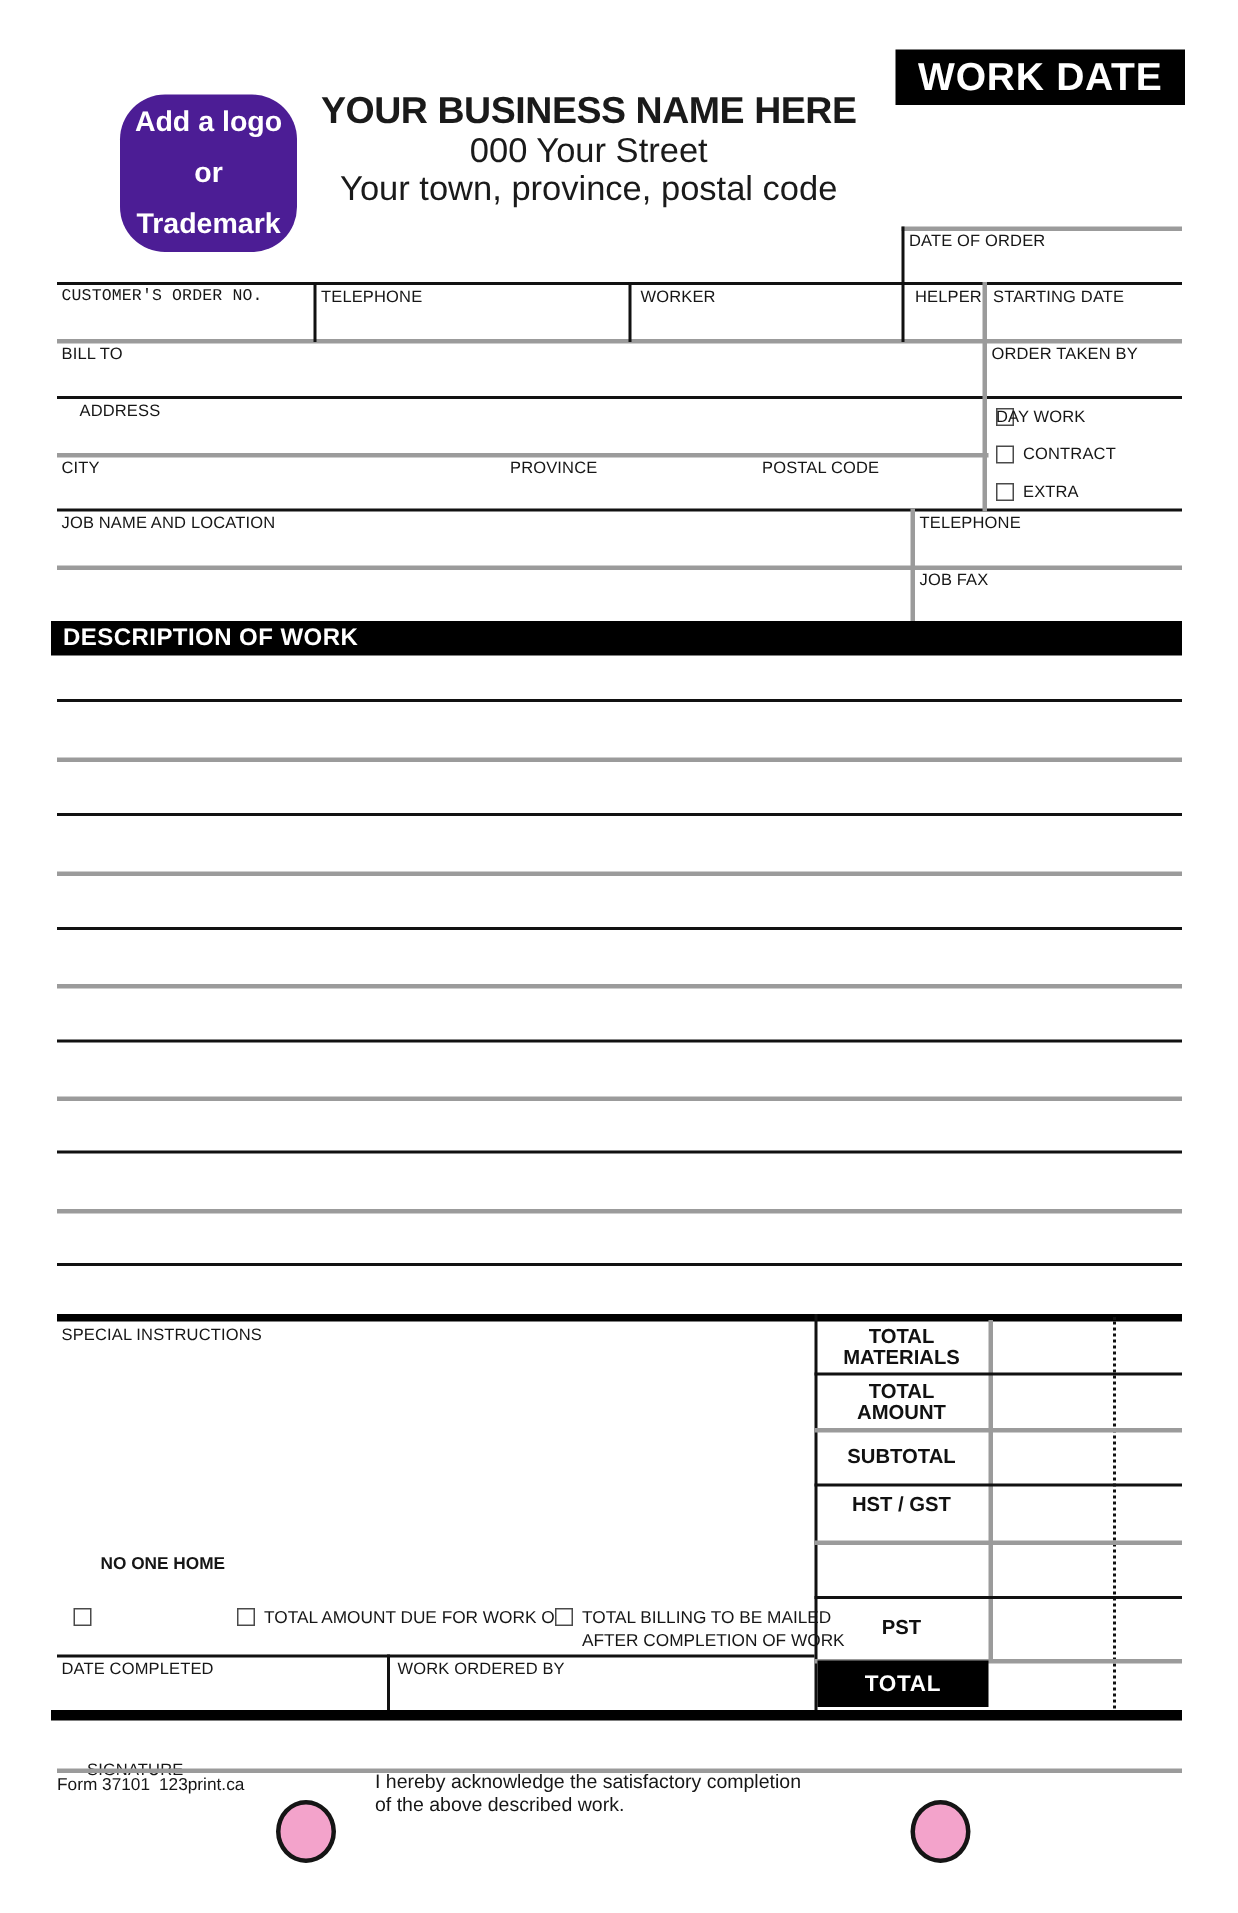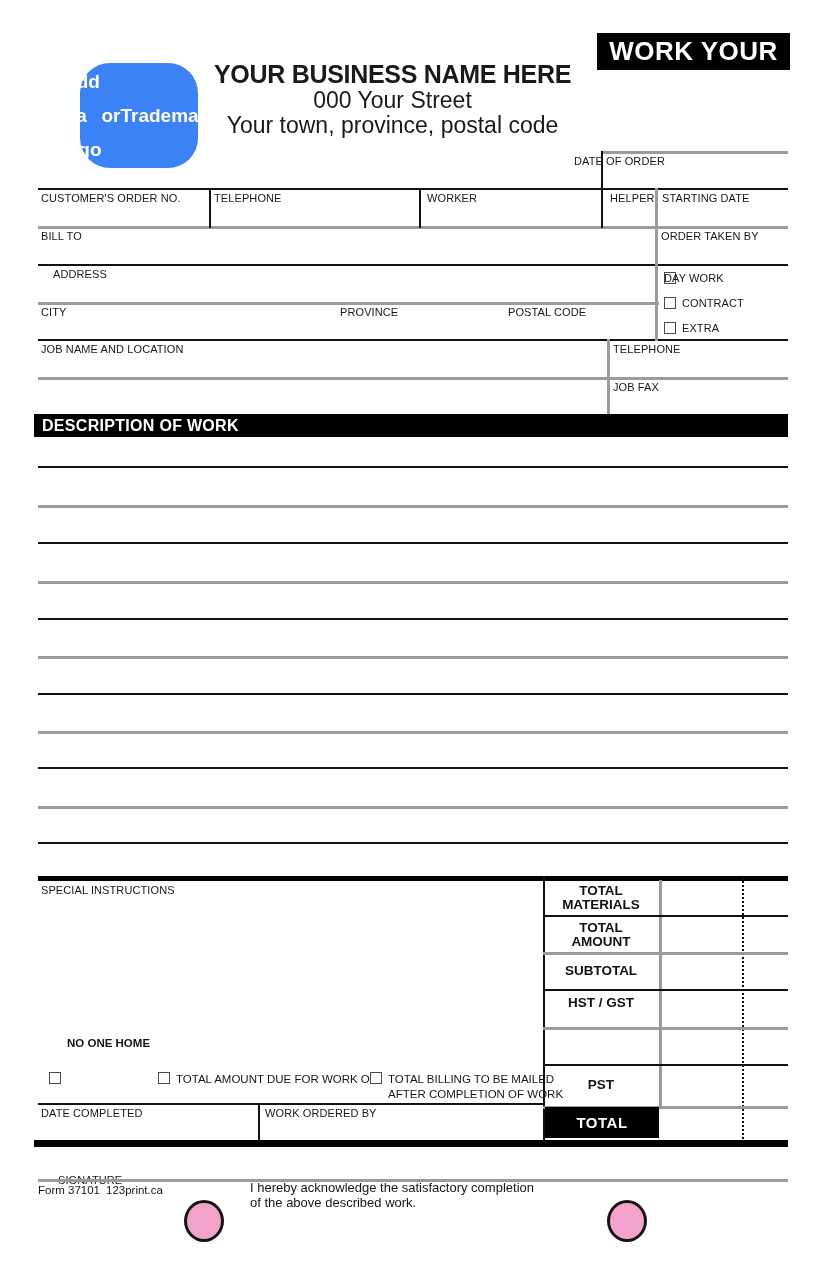--- a/index.html
+++ b/index.html
@@ -14,23 +14,23 @@
   .vlg { position:absolute; width:2.5px; background:#9b9b9b; }
   .vdot{ position:absolute; width:0; border-left:2px dotted #111; }
 
   
   .lbl { position:absolute; font-size:11px; color:#161616; white-space:nowrap; letter-spacing:0.1px; }
   .lbl2{ position:absolute; font-size:11.5px; color:#161616; white-space:nowrap; }
 
   .badge { position:absolute; left:597px; top:33px; width:193px; height:37px; background:#000;
            color:#fff; font-weight:bold; font-size:26px; letter-spacing:0.5px;
            display:flex; align-items:center; justify-content:center; }
-  .logo  { position:absolute; left:80px; top:63px; width:118px; height:105px; background:#3b82f6;
+  .logo  { position:absolute; left:80px; top:63px; width:118px; height:105px; background:#4c1d95;
            border-radius:30px; color:#fff; font-weight:bold; font-size:19px; line-height:34px;
-           display:flex; flex-direction:row; align-items:center; justify-content:center; text-align:center; }
+           display:flex; flex-direction:column; align-items:center; justify-content:center; text-align:center; }
   .biz   { position:absolute; left:185px; top:60px; width:415px; text-align:center; color:#1a1a1a; }
   .biz .name { font-size:25px; font-weight:bold; line-height:28px; letter-spacing:-0.3px; }
   .biz .ln   { font-size:23px; line-height:25px; }
 
   .descbar { position:absolute; left:34px; top:414px; width:754px; height:23px; background:#000;
              color:#fff; font-weight:bold; font-size:16px; display:flex; align-items:center;
              padding-left:8px; box-sizing:border-box; letter-spacing:0.3px; }
 
   .tcell { position:absolute; left:543px; width:116px; display:flex; align-items:center; justify-content:center;
            text-align:center; font-weight:bold; font-size:13.5px; line-height:14px; color:#111; }
@@ -45,21 +45,21 @@
   .ack { position:absolute; left:250px; top:1181px; width:350px; 
          font-size:13px; line-height:14.5px; color:#161616; }
 
   .field { position:absolute; background:transparent; }
 </style>
 </head>
 <body>
 
 <div class="page">
 
-  <div class="badge">WORK YOUR</div>
+  <div class="badge">WORK DATE</div>
 
   <div class="logo">
     <div>Add a logo</div>
     <div>or</div>
     <div>Trademark</div>
   </div>
 
   <div class="biz">
     <div class="name">YOUR BUSINESS NAME HERE</div>
     <div class="ln">000 Your Street</div>
@@ -73,22 +73,22 @@
   <div class="hlg" style="left:38px;  top:302px; width:621px;"></div>
   <div class="hl" style="left:38px;  top:339px; width:750px;"></div>
   <div class="hlg" style="left:38px;  top:377px; width:750px;"></div>
 
   <div class="vl" style="left:209px; top:188px; height:40px;"></div>
   <div class="vl" style="left:419px; top:188px; height:40px;"></div>
   <div class="vl" style="left:601px; top:151px; height:77px;"></div>
   <div class="vlg" style="left:655px; top:188px; height:153px;"></div>
   <div class="vlg" style="left:607px; top:339px; height:77px;"></div>
 
-  <div class="lbl" style="left:574px; top:155px;">DATE OF ORDER</div>
-  <div class="lbl" style="left:41px;  top:192px;">CUSTOMER'S ORDER NO.</div>
+  <div class="lbl" style="left:606px; top:155px;">DATE OF ORDER</div>
+  <div class="lbl" style="left:41px;  top:192px;font-family:Liberation Mono, monospace;">CUSTOMER'S ORDER NO.</div>
   <div class="lbl" style="left:214px; top:192px;">TELEPHONE</div>
   <div class="lbl" style="left:427px; top:192px;">WORKER</div>
   <div class="lbl" style="left:610px; top:192px;">HELPER</div>
   <div class="lbl" style="left:662px; top:192px;">STARTING DATE</div>
   <div class="lbl" style="left:41px;  top:230px;">BILL TO</div>
   <div class="lbl" style="left:661px; top:230px;">ORDER TAKEN BY</div>
   <div class="lbl" style="left:41px;  top:268px;margin-left:12px;">ADDRESS</div>
   <div class="lbl" style="left:41px;  top:306px;">CITY</div>
   <div class="lbl" style="left:340px; top:306px;">PROVINCE</div>
   <div class="lbl" style="left:508px; top:306px;">POSTAL CODE</div>

